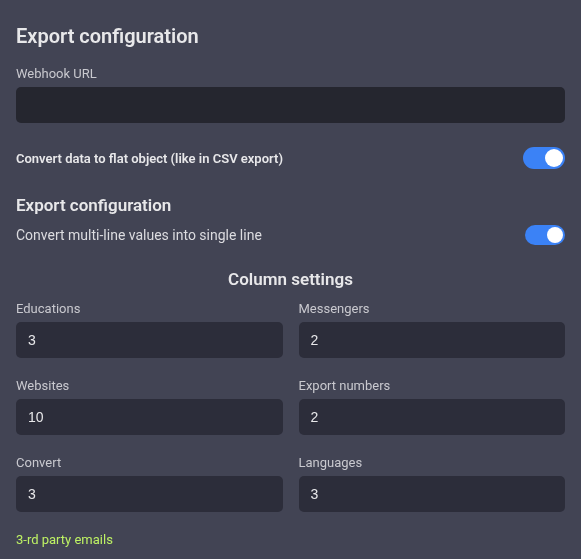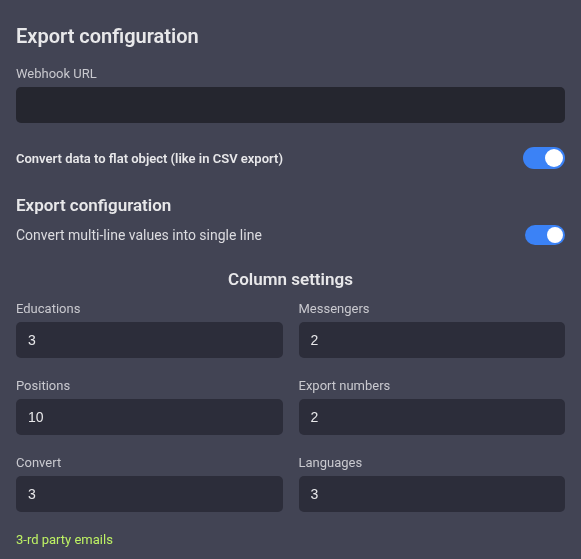--- a/index.html
+++ b/index.html
@@ -158,21 +158,21 @@
 <div class="columns-grid">
   <div class="col-field">
     <label class="field-label">Educations</label>
     <input type="text" class="text-input" value="3" style="">
   </div>
   <div class="col-field">
     <label class="field-label">Messengers</label>
     <input type="text" class="text-input" value="2" style="">
   </div>
   <div class="col-field">
-    <label class="field-label">Positions</label>
+    <label class="field-label">Websites</label>
     <input type="text" class="text-input" value="10" style="">
   </div>
   <div class="col-field">
     <label class="field-label">Export numbers</label>
     <input type="text" class="text-input" value="2" style="">
   </div>
   <div class="col-field">
     <label class="field-label">Convert</label>
     <input type="text" class="text-input" value="3" style="">
   </div>

